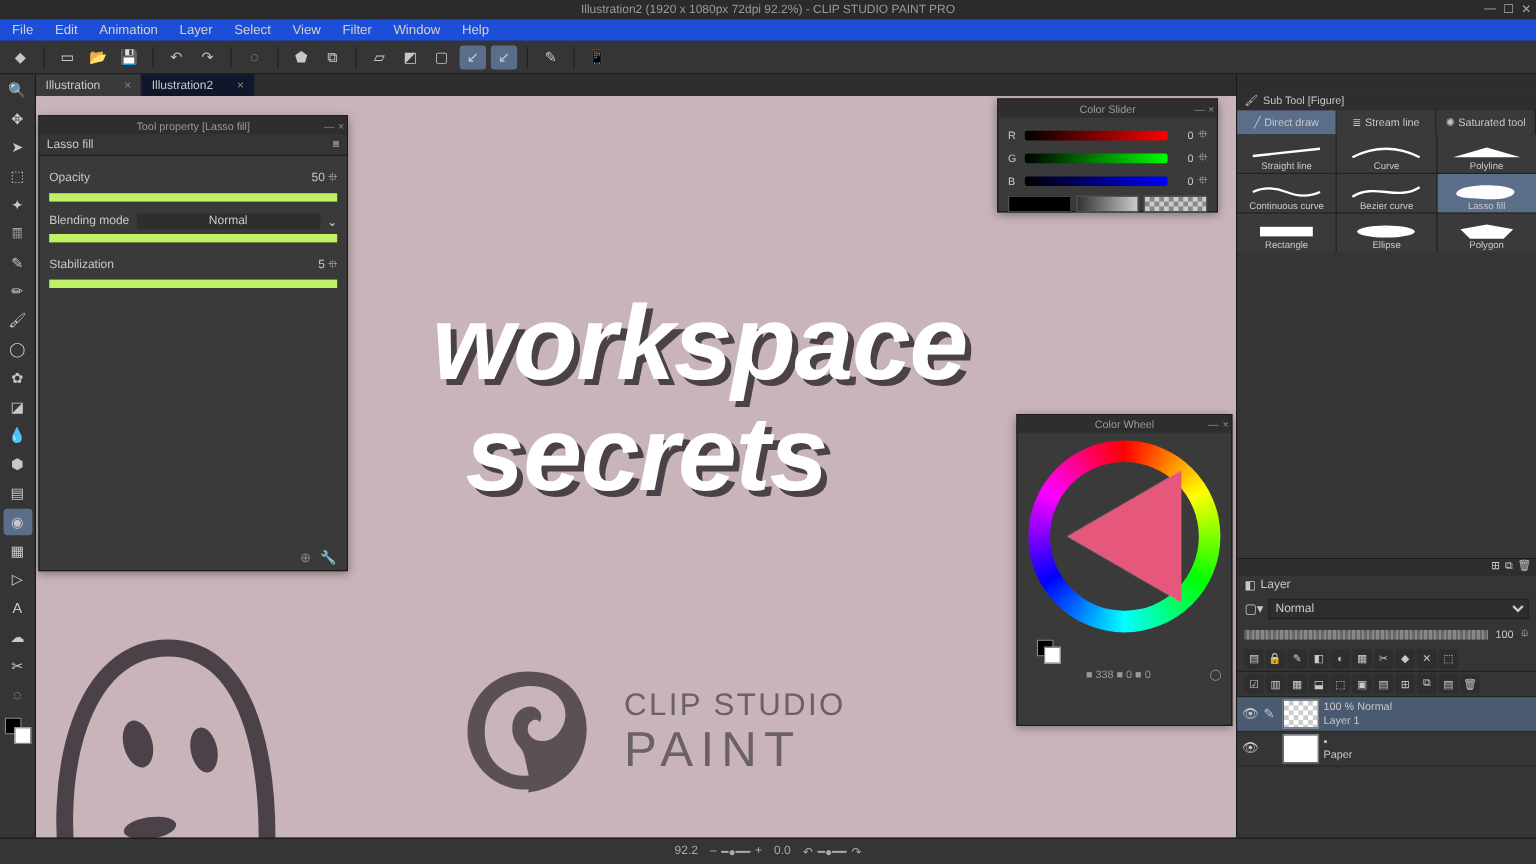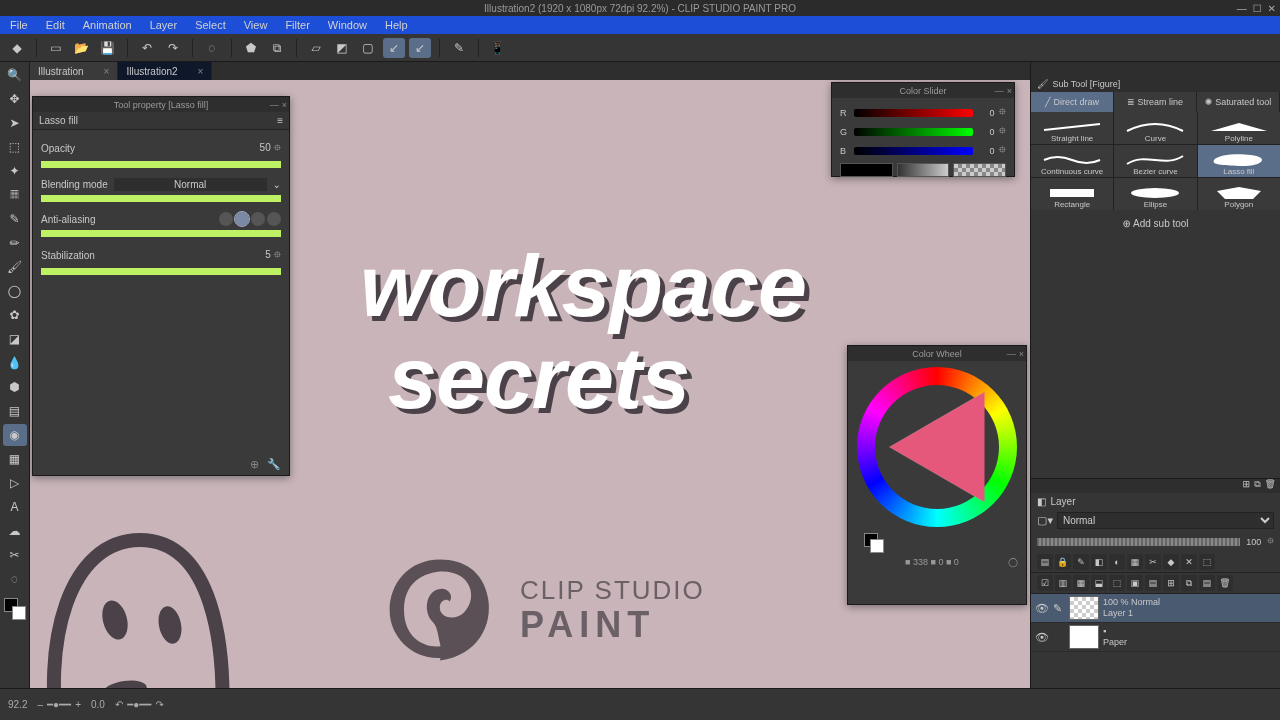--- a/index.html
+++ b/index.html
@@ -43,21 +43,21 @@
 
 
 .doodle { position: absolute; left: 0px; bottom: -30px; width: 220px; height: 250px; }
 .doodle svg { width: 100%; height: 100%; }
 
 
 .overlay-text { position: absolute; left: 330px; top: 160px; font-size: 88px; font-style: italic; font-weight: 600; color: #fff; text-shadow: 5px 5px 0 #4a4248; line-height: 1.05; letter-spacing: -1px; }
 .csp-logo { position: absolute; left: 350px; bottom: 50px; display: flex; align-items: center; gap: 20px; }
 .csp-logo .mark { width: 120px; height: 120px; color: #5a5055; }
 .csp-logo .text { color: #6a6066; font-size: 26px; line-height: 1.1; font-weight: 300; letter-spacing: 2px; }
-.csp-logo .text .paint { font-size: 36px; letter-spacing: 6px; font-weight: 700; }
+.csp-logo .text .paint { font-size: 41px; letter-spacing: 6px; font-weight: 400; }
 
 
 .panel { position: absolute; background: #3a3a3a; border: 1px solid #1a1a1a; box-shadow: 0 2px 8px rgba(0,0,0,.4); }
 .panel-head { height: 15px; background: #2e2e2e; display: flex; align-items: center; justify-content: center; position: relative; font-size: 9px; color: #9a9a9a; }
 .panel-head .ctrls { position: absolute; right: 2px; display: flex; gap: 3px; font-size: 9px; color: #888; }
 .panel-label { background: #353535; height: 18px; display: flex; align-items: center; padding: 0 6px; font-size: 10px; border-bottom: 1px solid #222; justify-content: space-between; }
 .panel-body { padding: 6px 8px; font-size: 10px; }
 
 
 #tool-prop { top: 16px; left: 2px; width: 258px; height: 380px; }
@@ -113,21 +113,21 @@
 .layer-item { display:flex; align-items:center; padding:2px 4px; gap:4px; border-bottom:1px solid #2a2a2a; }
 .layer-item.sel { background:#4a5a70; }
 .layer-item .eye { width:14px; font-size:11px; cursor:pointer; }
 .layer-item .thumb { width:30px; height:24px; background:#fff; border:1px solid #666; background-image: repeating-conic-gradient(#ccc 0 25%, #fff 0 50%); background-size: 8px 8px; }
 .layer-item .thumb.white { background:#fff; }
 .layer-item .info { font-size:9px; line-height:1.2; }
 .score-row { display:flex; align-items:center; padding: 2px 6px; font-size:9px; gap:6px; }
 .score-row .bar { height:8px; background: repeating-linear-gradient(90deg,#666 0 2px,#888 2px 4px); flex:1; }
 
 
-.statusbar { position:absolute; bottom:0; left:0; right:0; height:32px; background:#353535; display:flex; align-items:center; gap:10px; padding: 0 8px; font-size:10px; color:#aaa; border-top:1px solid #1a1a1a; }
+.statusbar { position:absolute; bottom:0; left:0; right:0; height:22px; background:#353535; display:flex; align-items:center; gap:10px; padding: 0 8px; font-size:10px; color:#aaa; border-top:1px solid #1a1a1a;justify-content:center; }
 .statusbar .seg { display:flex; gap:4px; align-items:center; }
 
 
 .i { font-style: normal; font-size: 12px; }
 </style>
 </head>
 <body>
 
 <div class="titlebar">
   <span class="title">Illustration2 (1920 x 1080px 72dpi 92.2%)  - CLIP STUDIO PAINT PRO</span>
@@ -336,29 +336,20 @@
           <div class="panel-body">
             <div class="prop-row">
               <span>Opacity</span>
               <span><span>50</span> ⯐</span>
             </div>
             <div class="slider" style="width:60%"></div>
             <div class="prop-row" style="margin-top:6px">
               <span>Blending mode</span>
               <span style="flex:1; text-align:center; background:#2e2e2e; margin:0 6px; padding:1px 4px">Normal</span>
               <span>⌄</span>
-            </div>
-            <div class="prop-row" style="margin-top:6px">
-              <span>Anti-aliasing</span>
-              <div class="aa-dots">
-                <span></span>
-                  <span class="sel"></span>
-                  <span></span>
-                  <span></span>
-              </div>
             </div>
             <div class="prop-row" style="margin-top:6px">
               <span>Stabilization</span>
               <span><span>5</span> ⯐</span>
             </div>
             <div class="slider" style="width:20%"></div>
           </div>
           <div style="position:absolute; bottom:4px; right:8px; display:flex; gap:8px; font-size:11px; color:#888">
             <span>⊕</span>
             <span>🔧</span>
@@ -518,21 +509,20 @@
           </div>
         <div class="st">
             <div class="prev">
               <svg width="60" height="14">
                 <polygon points="30,1 52,5 44,13 16,13 8,5" fill="#fff"></polygon>
               </svg>
             </div>
             <span>Polygon</span>
           </div>
       </div>
-      <div class="add-sub">⊕ <span>Add sub tool</span></div>
     </div>
 
     <div style="flex:1"></div>
 
     <div class="layer-panel">
       <div class="layer-head">
         <span>⊞</span>
         <span>⧉</span>
         <span>🗑</span>
       </div>

